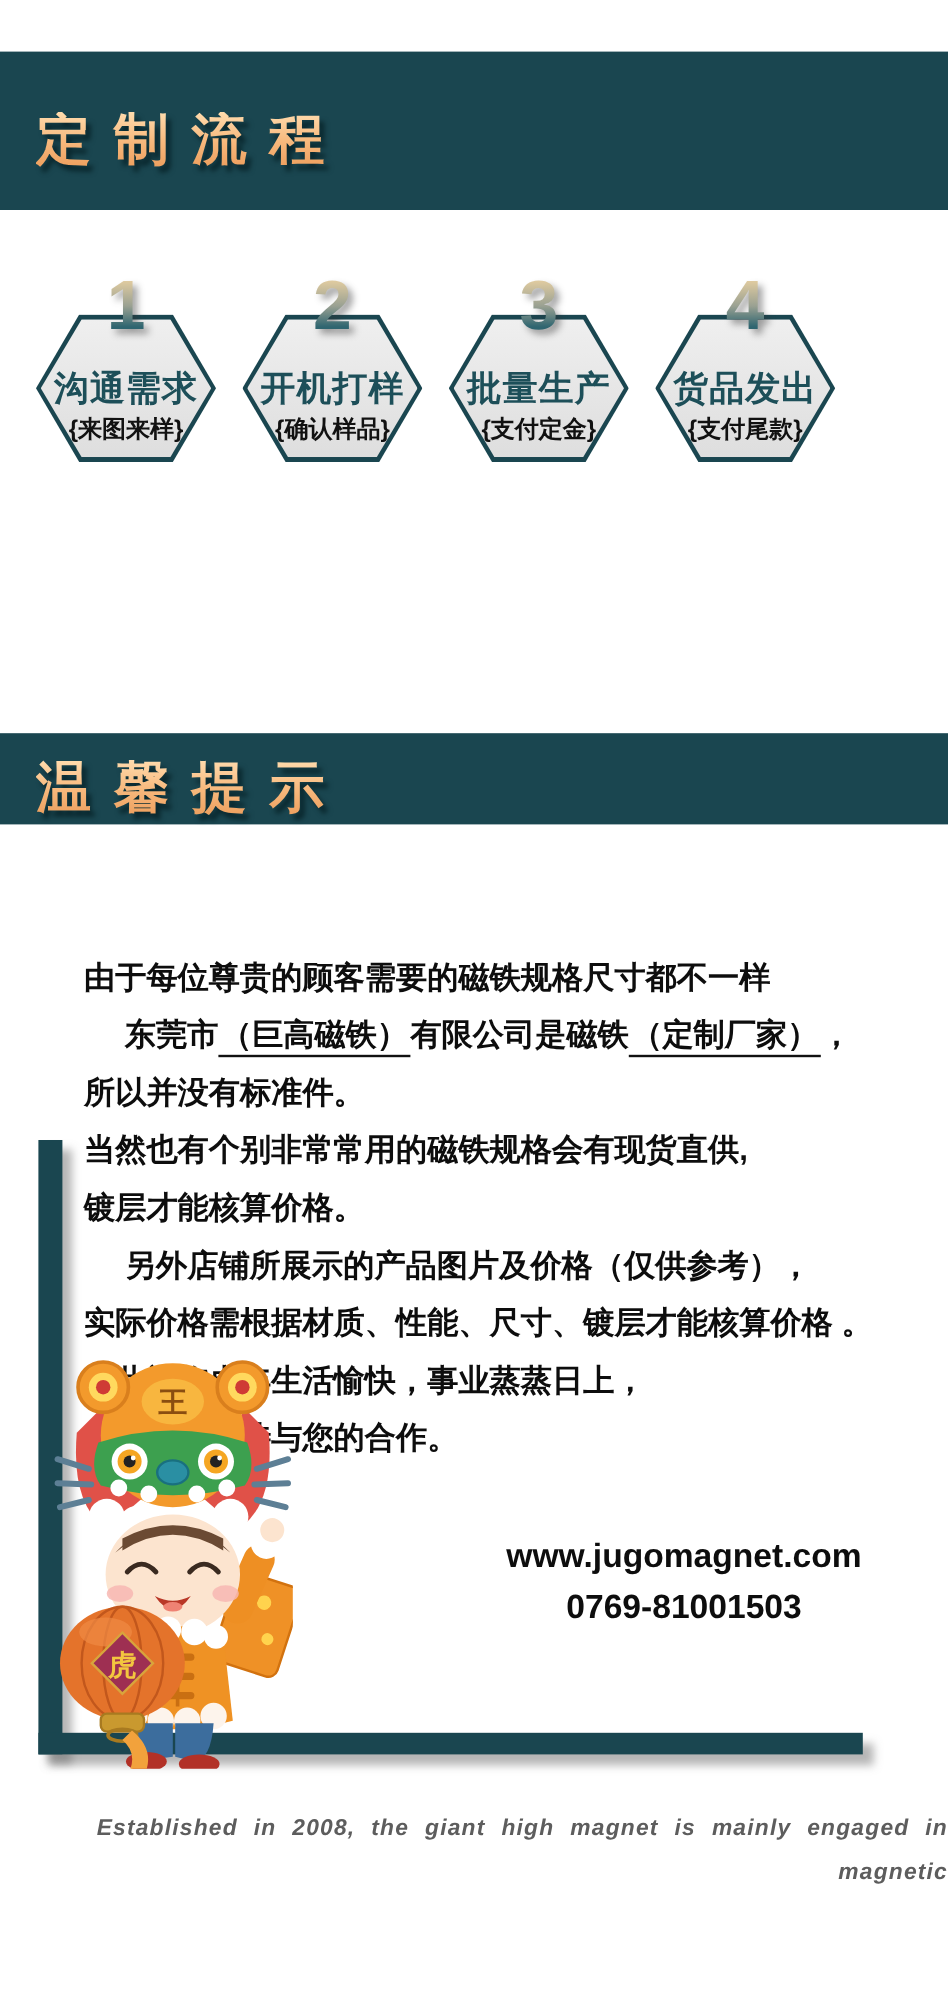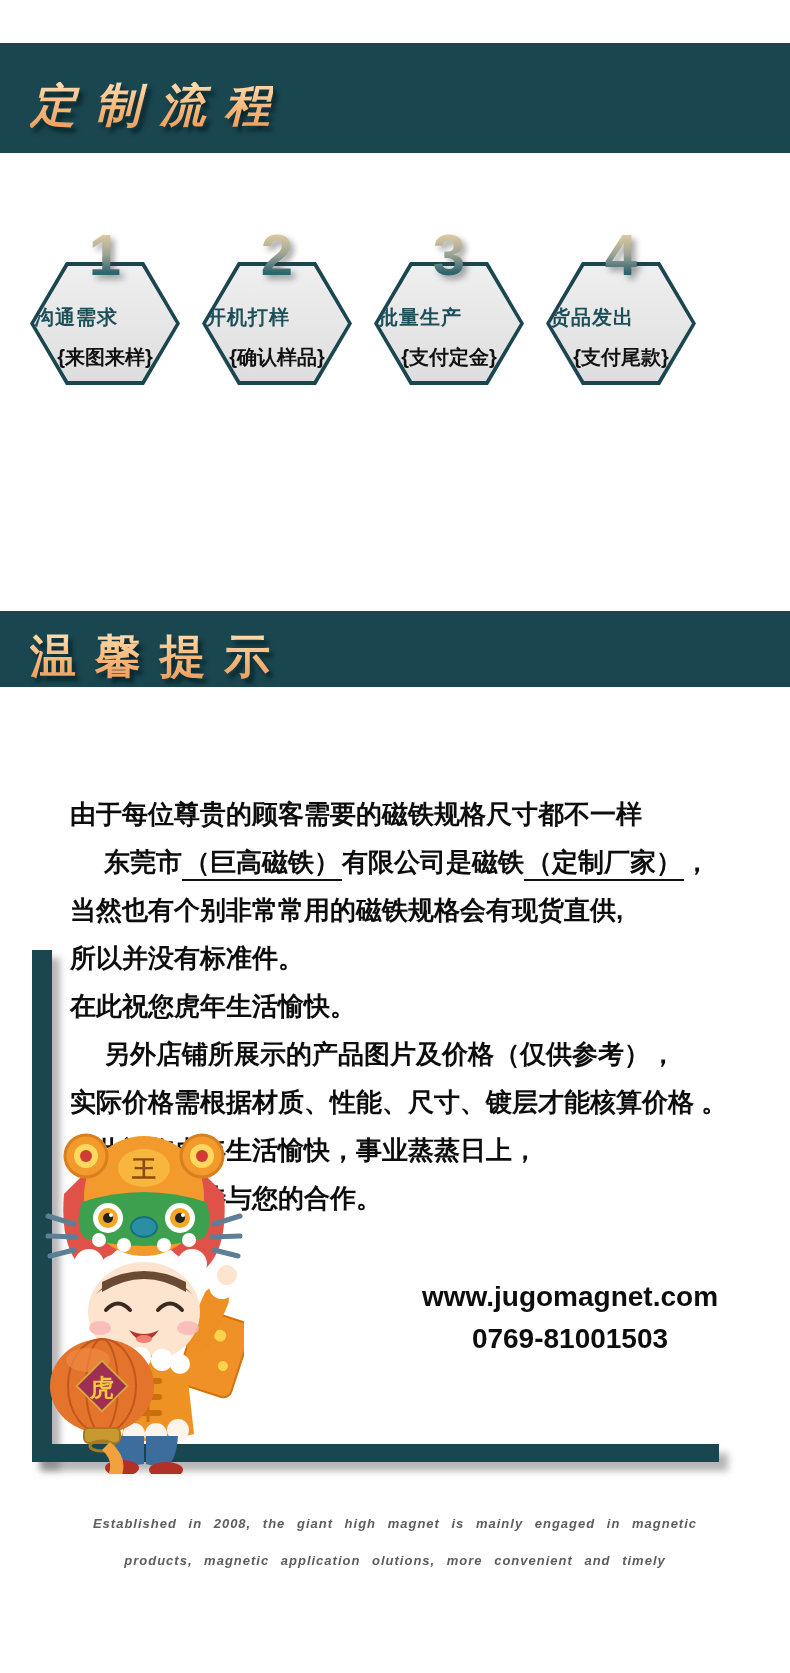--- a/index.html
+++ b/index.html
@@ -5,21 +5,21 @@
   html,body{margin:0;padding:0;background:#ffffff;}
   #page{
     position:relative;width:790px;height:1673px;margin:0 auto;background:#ffffff;
     font-family:"Liberation Sans","DejaVu Sans",sans-serif;overflow:hidden;
   }
   
   .banner{
     position:absolute;left:0;width:790px;background:#1a4650;
     display:flex;align-items:center;
   }
-  .banner1{top:43px;height:110px;font-style:italic;}
+  .banner1{top:43px;height:132px;}
   .banner2{top:611px;height:76px;}
   .banner-title{
     margin-left:30px;margin-top:14px;
     font-size:46px;font-weight:bold;letter-spacing:3px;line-height:1;
     background:linear-gradient(180deg,#ffdcae 0%,#f7b87c 55%,#eda05f 100%);
     -webkit-background-clip:text;background-clip:text;color:transparent;
     filter:drop-shadow(4px 5px 2px rgba(7,34,40,0.9));
   }
   
   .hex-row{position:absolute;top:238px;left:30px;width:730px;height:170px;}
@@ -35,22 +35,22 @@
     position:absolute;top:24px;left:0;width:150px;height:123px;background:#1a4650;
     clip-path:polygon(24% 0,76% 0,100% 50%,76% 100%,24% 100%,0 50%);
     filter:drop-shadow(7px 8px 5px rgba(60,60,60,0.45));z-index:2;
   }
   .hex-inner{
     position:absolute;top:4px;left:4px;width:142px;height:115px;
     background:linear-gradient(180deg,#efefef 0%,#dedede 100%);
     clip-path:polygon(24% 0,76% 0,100% 50%,76% 100%,24% 100%,0 50%);
   }
   .hex-label{
-    position:absolute;top:38px;left:0;width:100%;
-    font-size:20px;font-weight:bold;color:#1d4f59;letter-spacing:1px;
+    position:absolute;top:38px;left:0;width:100%;text-align:center;
+    font-size:29px;font-weight:bold;color:#1d4f59;letter-spacing:1px;
   }
   .hex-sub{
     position:absolute;top:78px;left:0;width:100%;text-align:center;
     font-size:20px;font-weight:bold;color:#111111;
   }
   
   .tips-body{
     position:absolute;top:790px;left:70px;width:680px;z-index:3;
     font-size:26px;font-weight:bold;color:#0d0d0d;line-height:48px;
   }
@@ -70,22 +70,22 @@
   
   .company{
     position:absolute;left:385px;top:1262px;width:370px;text-align:center;
     color:#0d0d0d;z-index:3;
   }
   .company-name{font-size:26px;font-weight:bold;line-height:34px;}
   .company-web{font-size:28px;font-weight:bold;line-height:34px;margin-top:18px;}
   .company-phone{font-size:28px;font-weight:bold;line-height:34px;margin-top:8px;}
   
   .footer{
-    position:absolute;left:0;top:1505px;width:790px;text-align:center;z-index:3;
-    font-size:13px;font-style:italic;font-weight:bold;color:#5d5d5d;
+    position:absolute;left:0;top:1505px;width:790px;text-align:right;z-index:3;
+    font-size:19px;font-style:italic;font-weight:bold;color:#5d5d5d;
     line-height:37px;letter-spacing:1px;word-spacing:7px;
   }
   
   .mascot{position:absolute;left:44px;top:1124px;width:200px;height:350px;z-index:5;}
 </style>
 </head>
 <body>
 
 <div id="page">
 
@@ -142,23 +142,23 @@
   </div>
 
   <div class="lframe-v"></div>
   <div class="lframe-h"></div>
 
   <div class="tips-body">
     <div class="tip-line">由于每位尊贵的顾客需要的磁铁规格尺寸都不一样</div>
     <div class="tip-line ind1">
       <span>东莞市</span><span class="ul">（巨高磁铁）</span><span>有限公司是磁铁</span><span class="ul">（定制厂家）</span><span>，</span>
     </div>
+    <div class="tip-line">所以并没有标准件。</div>
     <div class="tip-line">当然也有个别非常常用的磁铁规格会有现货直供,</div>
-    <div class="tip-line">所以并没有标准件。</div>
-    <div class="tip-line">在此祝您虎年生活愉快。</div>
+    <div class="tip-line">镀层才能核算价格。</div>
     <div class="tip-line ind1">另外店铺所展示的产品图片及价格（仅供参考），</div>
     <div class="tip-line">实际价格需根据材质、性能、尺寸、镀层才能核算价格 。</div>
     <div class="tip-line">在此祝您虎年生活愉快，事业蒸蒸日上，</div>
     <div class="tip-line ind2">巨高期待与您的合作。</div>
   </div>
 
   <svg class="mascot" viewBox="0 0 200 350" aria-hidden="true">
 
     <g transform="rotate(18 168 230)">
       <rect x="142" y="190" width="56" height="78" rx="8" fill="#ef9126" stroke="#d2720f" stroke-width="2"></rect>
@@ -280,16 +280,15 @@
     </g>
   </svg>
 
   <div class="company">
     <div class="company-web">www.jugomagnet.com</div>
     <div class="company-phone">0769-81001503</div>
   </div>
 
   <div class="footer">
     <div>Established in 2008, the giant high magnet is mainly engaged in magnetic</div>
-    <div>products, magnetic application olutions, more convenient and timely</div>
   </div>
 
 </div>
 
 </body></html>

